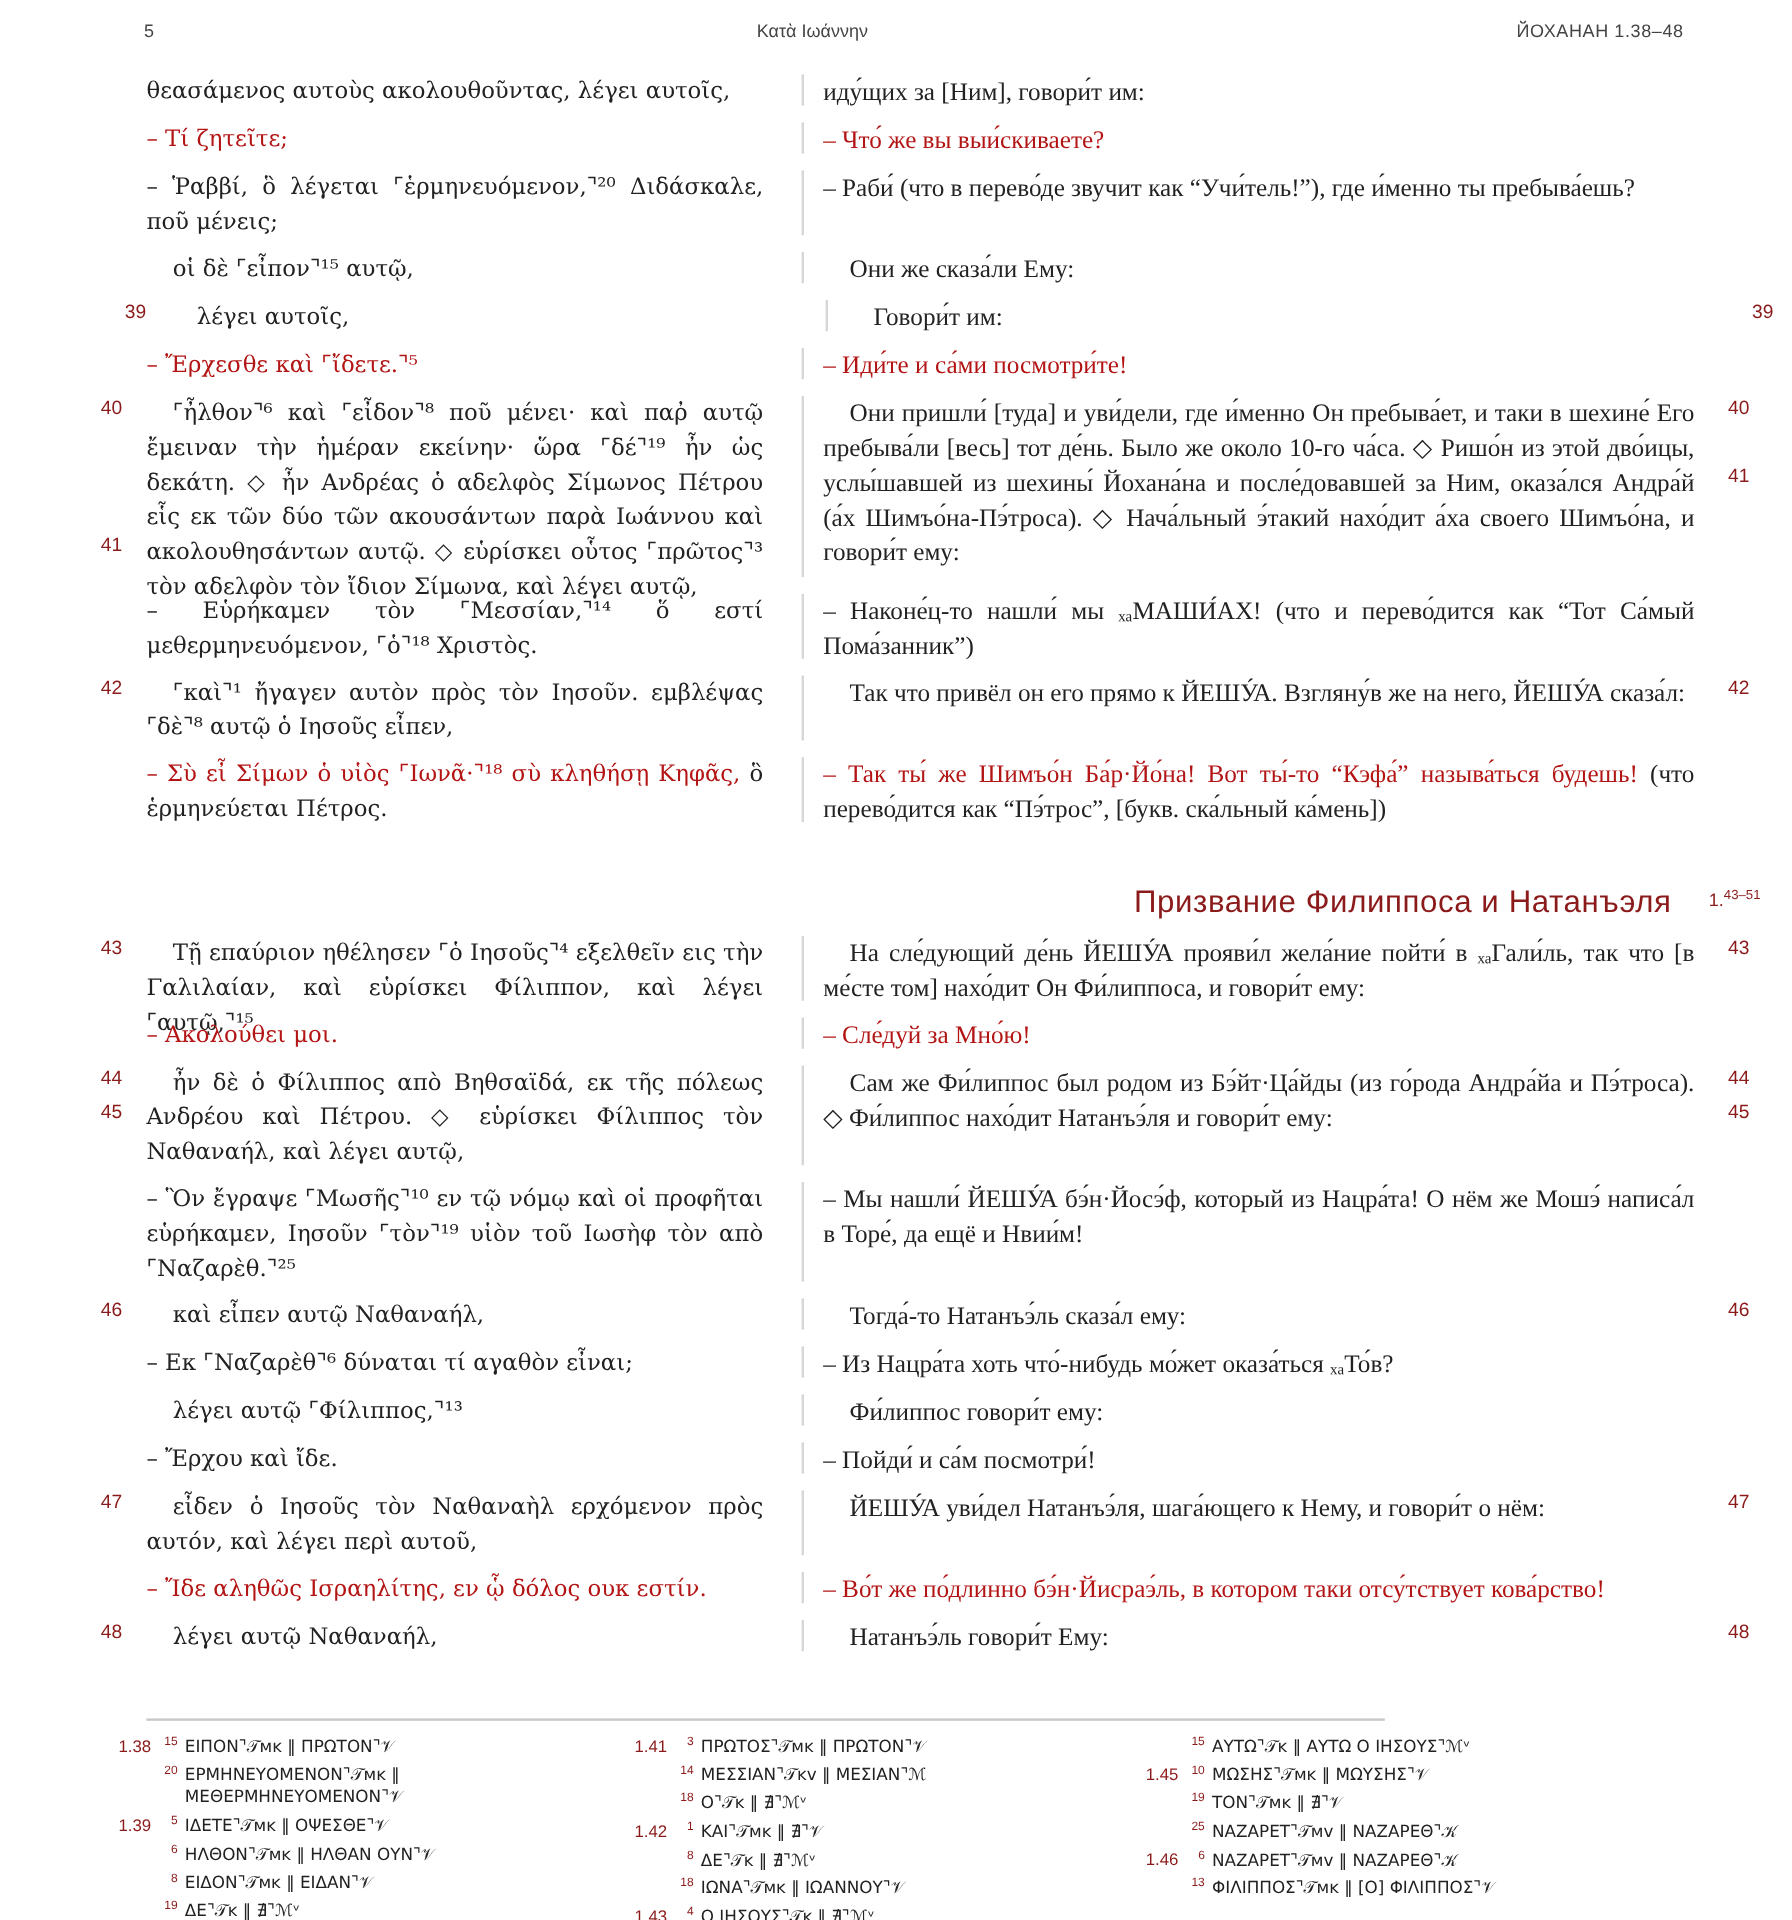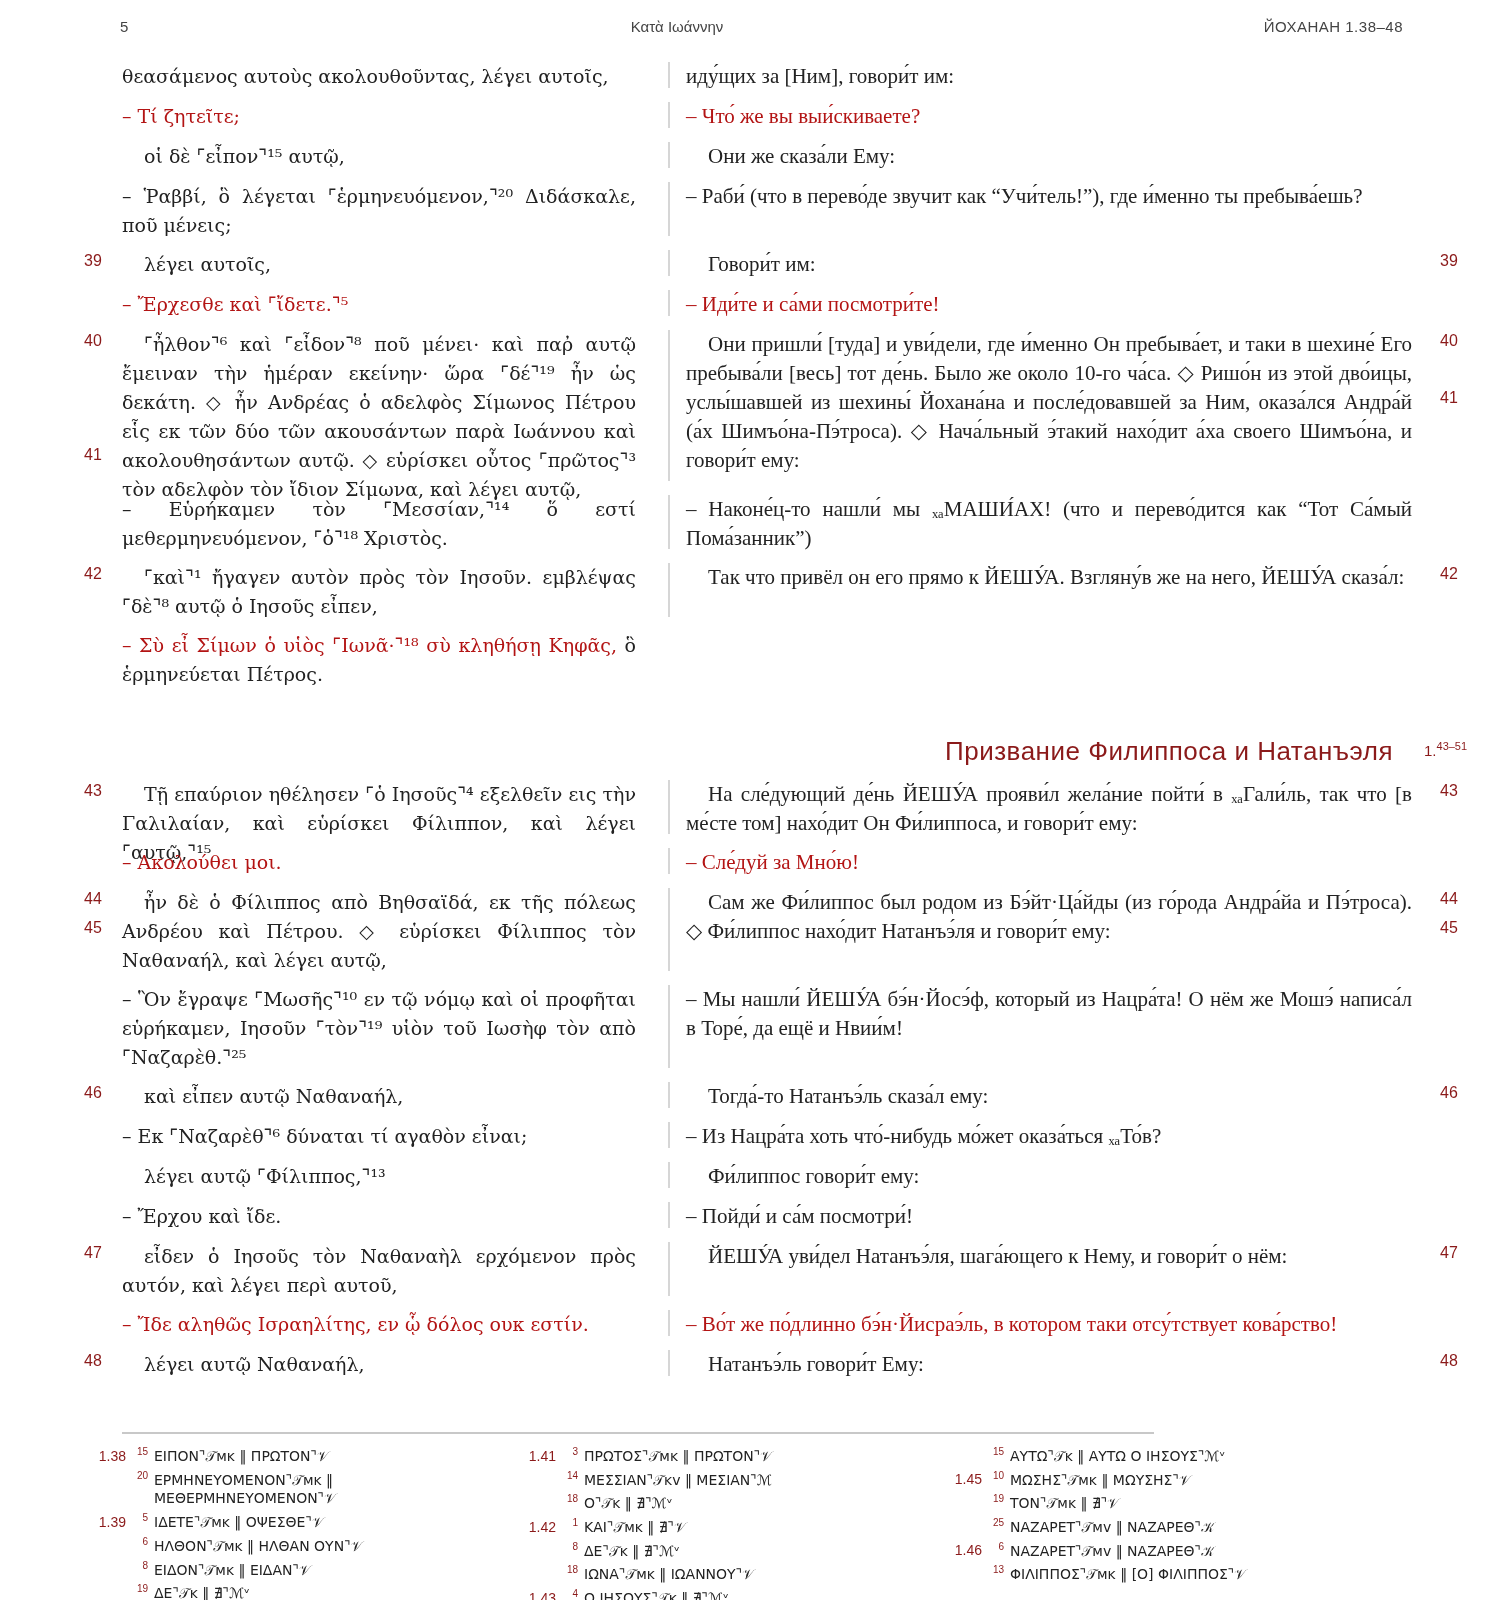--- a/index.html
+++ b/index.html
@@ -42,29 +42,29 @@
 
 <div class="rows" id="rows">
     <div class="row" style="height: 30px;">
       <div class="gr"><span>θεασάμενος αυτοὺς ακολουθοῦντας, λέγει αυτοῖς,</span></div>
       <div class="ru" style="height: 26px;"><span>иду́щих за [Ним], говори́т им:</span></div>
     </div>
     <div class="row" style="height: 30px;">
       <div class="gr"><span class="red">– Τί ζητεῖτε;</span></div>
       <div class="ru" style="height: 26px;"><span class="red">– Что́ же вы выи́скиваете?</span></div>
     </div>
-    <div class="row" style="height: 30px;">
-      <div class="gr ind"><span>οἱ δὲ ⌜εἶπον⌝¹⁵ αυτῷ,</span></div>
-      <div class="ru ind" style="height: 26px;"><span>Они же сказа́ли Ему:</span></div>
-    </div>
     <div class="row" style="height: 58px;">
       <div class="gr"><span>– Ῥαββί, ὃ λέγεται ⌜ἑρμηνευόμενον,⌝²⁰ Διδάσκαλε, ποῦ μένεις;</span></div>
       <div class="ru" style="height: 54px;"><span>– Раби́ (что в перево́де звучит как “Учи́тель!”), где и́менно ты пребыва́ешь?</span></div>
     </div>
     <div class="row" style="height: 30px;">
+      <div class="gr ind"><span>οἱ δὲ ⌜εἶπον⌝¹⁵ αυτῷ,</span></div>
+      <div class="ru ind" style="height: 26px;"><span>Они же сказа́ли Ему:</span></div>
+    </div>
+    <div class="row" style="height: 30px; margin-left: 20px;">
       <span class="vnum l">39</span>
       <span class="vnum r">39</span>
       <div class="gr ind"><span>λέγει αυτοῖς,</span></div>
       <div class="ru ind" style="height: 26px;"><span>Говори́т им:</span></div>
     </div>
     <div class="row" style="height: 30px;">
       <div class="gr"><span class="red">– Ἔρχεσθε καὶ ⌜ἴδετε.⌝⁵</span></div>
       <div class="ru" style="height: 26px;"><span class="red">– Иди́те и са́ми посмотри́те!</span></div>
     </div>
     <div class="row" style="height: 155px;">
@@ -80,20 +80,21 @@
       <div class="ru" style="height: 54px;"><span>– Наконе́ц-то нашли́ мы ₓₐМАШИ́АХ! (что и перево́дится как “Тот Са́мый Пома́занник”)</span></div>
     </div>
     <div class="row" style="height: 58px;">
       <span class="vnum l">42</span>
       <span class="vnum r">42</span>
       <div class="gr ind"><span>⌜καὶ⌝¹ ἤγαγεν αυτὸν πρὸς τὸν Ιησοῦν. εμβλέψας ⌜δὲ⌝⁸ αυτῷ ὁ Ιησοῦς εἶπεν,</span></div>
       <div class="ru ind" style="height: 54px;"><span>Так что привёл он его прямо к ЙЕШУ́А. Взгляну́в же на него, ЙЕШУ́А сказа́л:</span></div>
     </div>
     <div class="row" style="height: 58px;">
       <div class="gr"><span class="red">– Σὺ εἶ Σίμων ὁ υἱὸς ⌜Ιωνᾶ·⌝¹⁸ σὺ κληθήσῃ Κηφᾶς,</span><span> ὃ ἑρμηνεύεται Πέτρος.</span></div>
+      <div class="ru" style="height: 54px;"><span class="red">– Так ты́ же Шимъо́н Ба́р·Йо́на! Вот ты́-то “Кэфа́” называ́ться будешь!</span><span> (что перево́дится как “Пэ́трос”, [букв. ска́льный ка́мень])</span></div>
     </div>
   </div>
 
 <div class="section-title">Призвание Филиппоса и Натанъэля</div>
 <div class="section-ref"><span>1.</span><sup>43–51</sup></div>
 
 <div class="rows" id="rows2" style="top:780px">
     <div class="row" style="height: 58px;">
       <span class="vnum l">43</span>
       <span class="vnum r">43</span>

